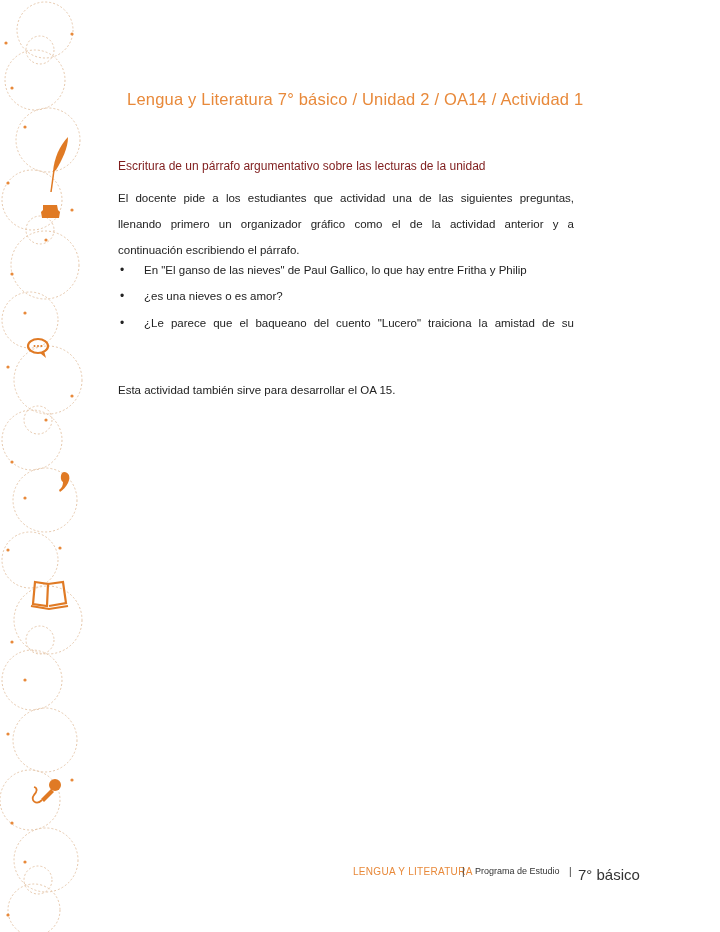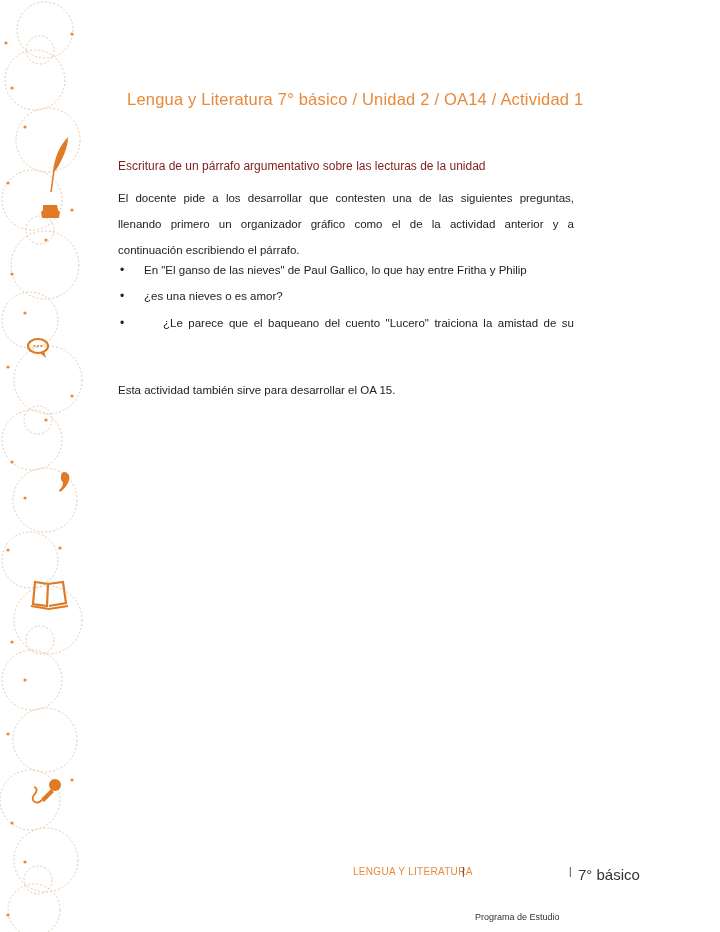--- a/index.html
+++ b/index.html
@@ -9,26 +9,26 @@
   .title { position:absolute; left:127px; top:90px; font-size:16.5px; color:#e8893a; letter-spacing:0.2px; white-space:nowrap; }
   .subtitle { position:absolute; left:118px; top:159px; font-size:12px; color:#7f1d1d; white-space:nowrap; }
   .para { position:absolute; left:118px; top:185px; width:456px; font-size:11.5px; line-height:26px; text-align:justify; color:#222; }
   .para .line { display:block; text-align:justify; text-align-last:justify; }
   .para .line.last { text-align-last:left; }
   .bullets { position:absolute; left:118px; top:259px; width:456px; font-size:11.5px; color:#222; }
   .bullet { position:absolute; left:0; width:456px; }
   .bullet .dot { position:absolute; left:2px; font-size:12px; }
   .bullet .txt { position:absolute; left:26px; width:430px; line-height:26px; }
   .bullet .txt .line { display:block; }
-  .bullet .txt .line.j { text-align:justify; text-align-last:justify;margin-left:19px; }
+  .bullet .txt .line.j { text-align:justify; text-align-last:justify; }
   .note { position:absolute; left:118px; top:384px; font-size:11.5px; color:#222; white-space:nowrap; }
   .footer { position:absolute; top:866px; font-size:10px; white-space:nowrap; }
   .footer .subj { position:absolute; left:310px; color:#e8893a; letter-spacing:0.3px;padding-left:43px; }
   .footer .sep1 { position:absolute; left:462px; color:#333; }
-  .footer .prog { position:absolute; left:475px; color:#333; font-size:9px;margin-top:46px; }
+  .footer .prog { position:absolute; left:475px; color:#333; font-size:9px; }
   .footer .sep2 { position:absolute; left:569px; color:#333; }
   .footer .grade { position:absolute; left:578px; color:#333; font-size:15px; }
 </style>
 </head>
 <body>
 
 <svg class="border-deco" viewBox="0 0 90 932" xmlns="http://www.w3.org/2000/svg">
   <g fill="none" stroke="#e7c9ad" stroke-width="1" stroke-dasharray="2,2">
     <circle cx="45" cy="30" r="28"></circle>
       <circle cx="35" cy="80" r="30"></circle>
@@ -105,21 +105,21 @@
     <circle cx="55" cy="785" r="6" fill="#e07a24"></circle>
     <path d="M51 789 L41 799 L44 802 L54 792 Z" fill="#e07a24"></path>
     <path d="M42 800 C36 806 30 800 34 795 C37 792 38 788 34 787" fill="none" stroke="#e07a24" stroke-width="1.8"></path>
   </g>
 </svg>
 
 <div class="title">Lengua y Literatura 7° básico / Unidad 2 / OA14 / Actividad 1</div>
 <div class="subtitle">Escritura de un párrafo argumentativo sobre las lecturas de la unidad</div>
 
 <div class="para">
-  <span class="line">El docente pide a los desarrollar que contesten una de las siguientes preguntas,</span>
+  <span class="line">El docente pide a los estudiantes que actividad una de las siguientes preguntas,</span>
   <span class="line">llenando primero un organizador gráfico como el de la actividad anterior y a</span>
   <span class="line last">continuación escribiendo el párrafo.</span>
 </div>
 
 <div class="bullets">
   <div class="bullet" style="top:0">
     <span class="dot" style="top:4px">•</span>
     <span class="txt" style="top:-2px">
       <span class="line">En "El ganso de las nieves" de Paul Gallico, lo que hay entre Fritha y Philip</span>
     </span>

